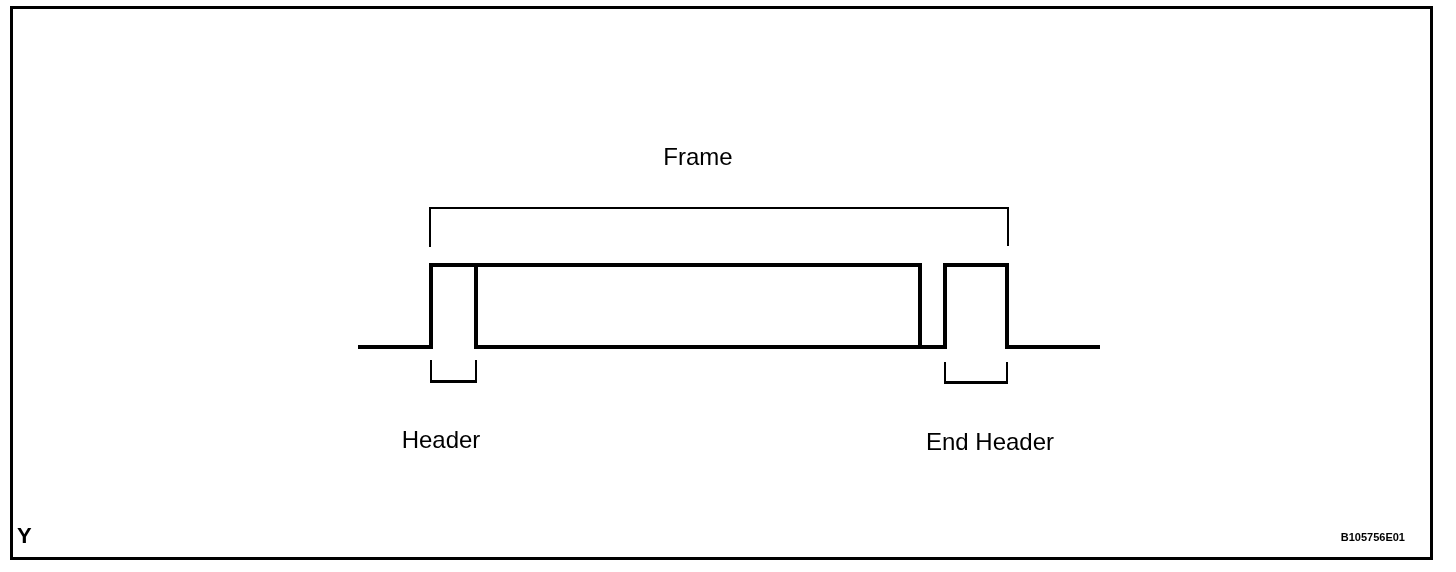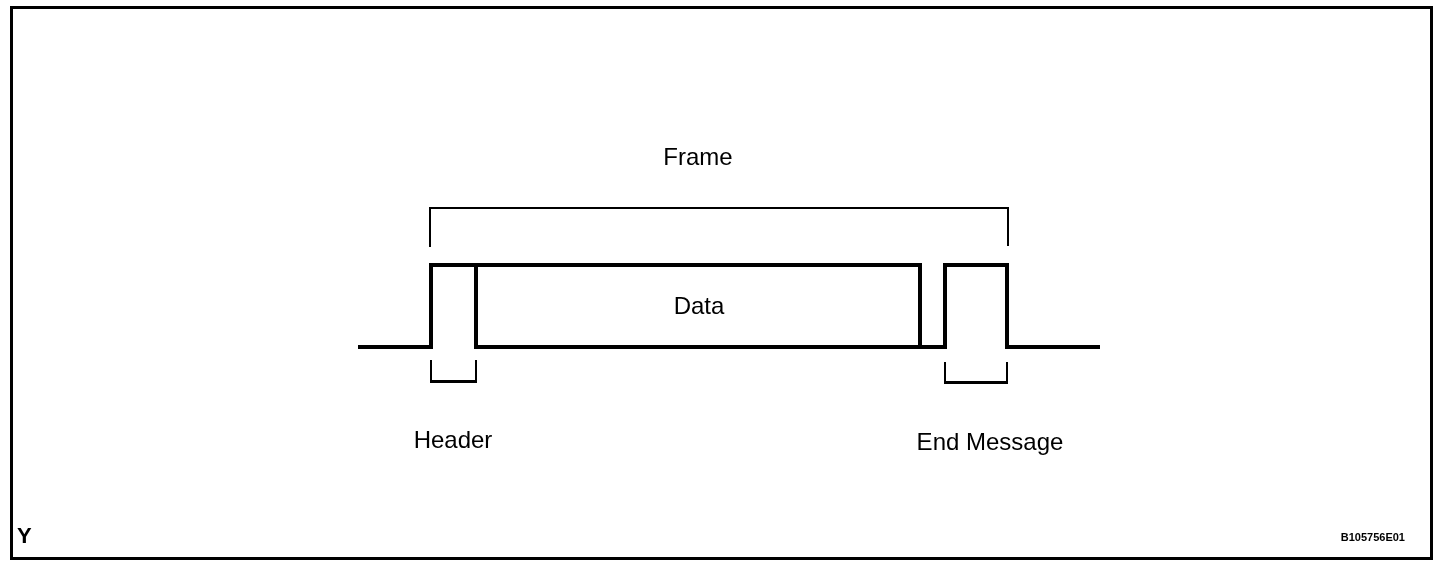--- a/index.html
+++ b/index.html
@@ -50,21 +50,20 @@
     display: flex;
     align-items: center;
     justify-content: center;
     font-size: 24px;
   }
   .header-label {
     left: 441px;
     top: 428px;
     transform: translateX(-50%);
     font-size: 24px;
-    margin-left: 12px;
   }
   .end-message-label {
     left: 990px;
     top: 430px;
     transform: translateX(-50%);
     font-size: 24px;
   }
   .y-marker {
     left: 17px;
     top: 525px;
@@ -111,25 +110,22 @@
     </g>
 
     <g stroke="#000000" fill="none">
       <path stroke-width="2.2" d="M945,362 V383 M1007,362 V383"></path>
       <path stroke-width="2.8" d="M943.9,382.5 H1008.1"></path>
     </g>
   </svg>
 
   <div class="label frame-label">Frame</div>
 
-  <div class="label data-label">
-    <span>Data</span>
-  </div>
 
   <div class="label header-label">Header</div>
 
-  <div class="label end-message-label">End Message</div>
+  <div class="label end-message-label">End Header</div>
 
   <div class="label y-marker">Y</div>
 
   <div class="label figure-code">B105756E01</div>
 
 </div>
 
 </body></html>

